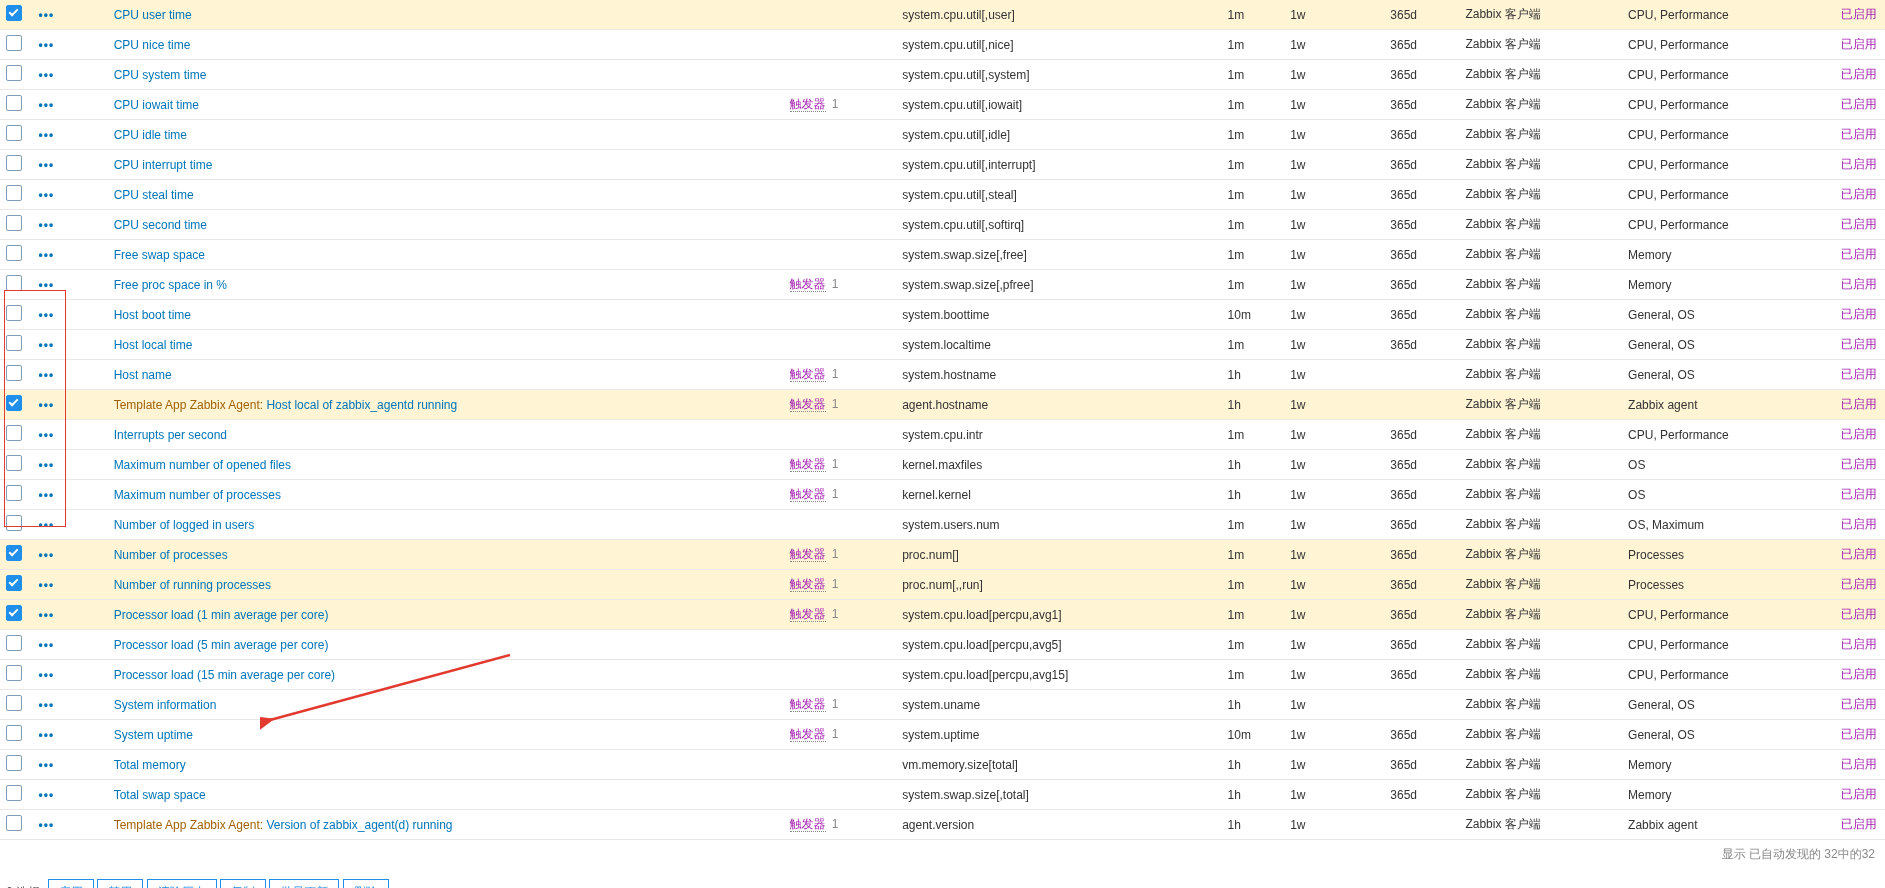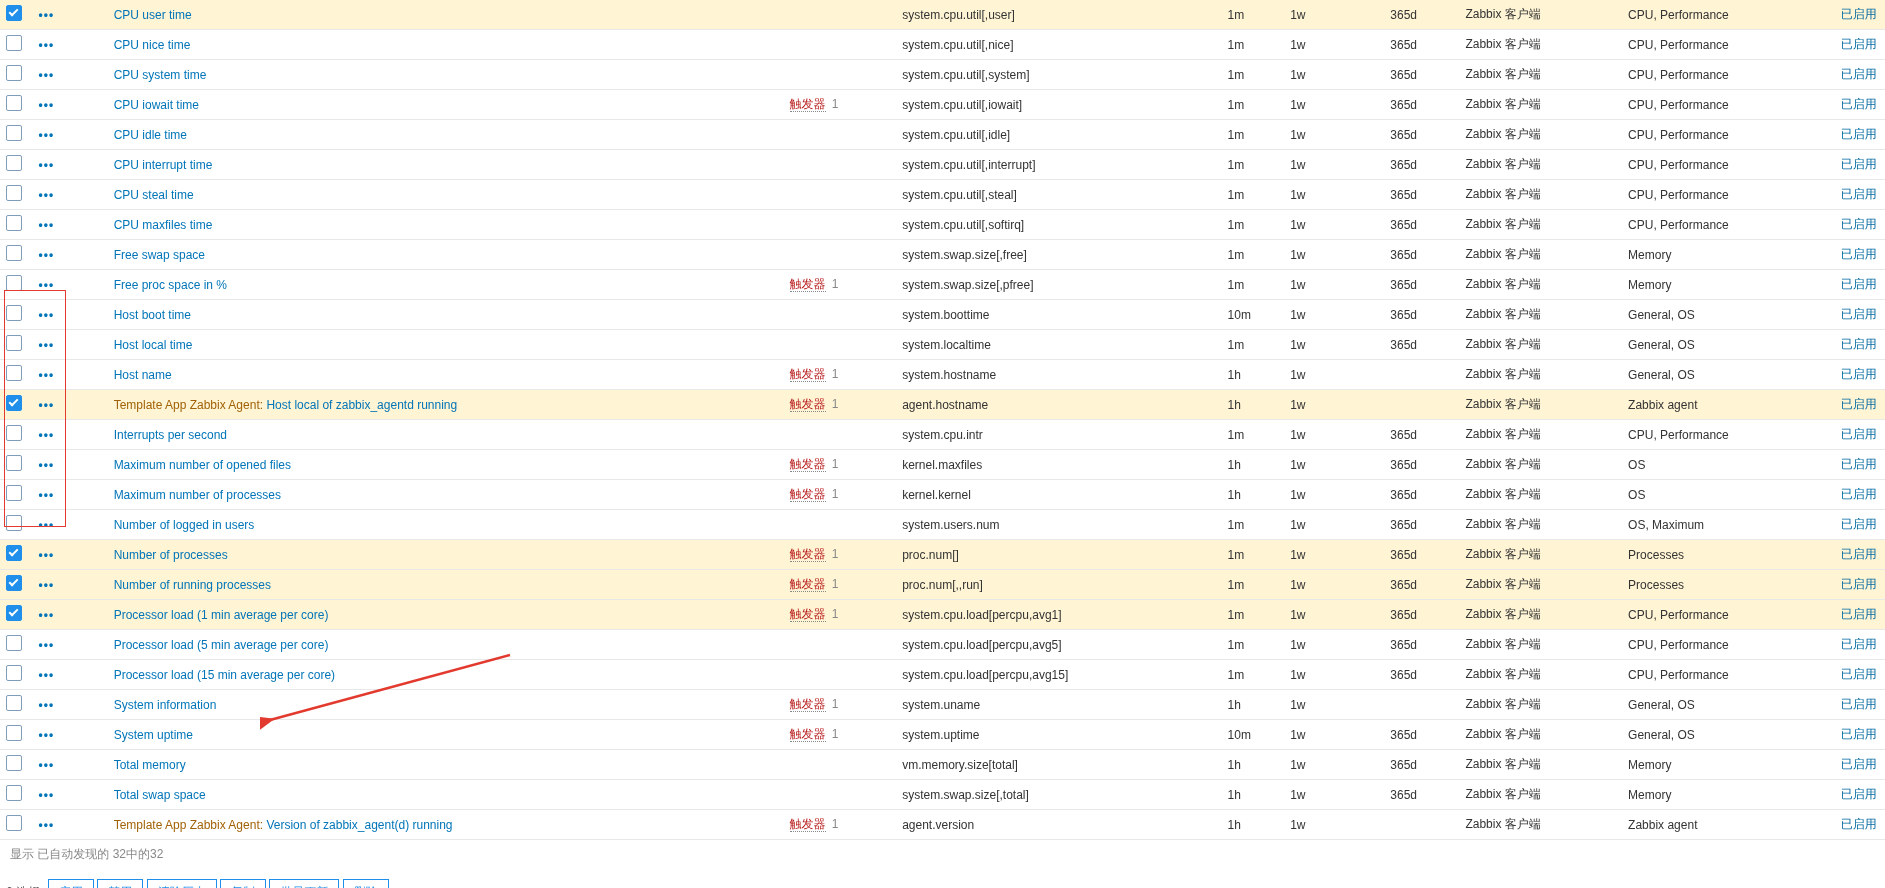--- a/index.html
+++ b/index.html
@@ -6,37 +6,37 @@
   a{color:#0275b8;text-decoration:none}
   .table{width:100%;border-collapse:collapse;table-layout:fixed}
   .table tr{border-bottom:1px solid #e8e8e8}
   .table td{padding:5px 6px;vertical-align:middle;white-space:nowrap;overflow:hidden;text-overflow:ellipsis}
   tr.sel{background:#fff4d4}
   .chk{width:14px;height:14px;border:1px solid #7f9db9;border-radius:2px;background:#fff;display:inline-block;position:relative;cursor:pointer}
   .chk.on{background:#1f8feb;border-color:#1f8feb}
   .chk.on::after{content:"";position:absolute;left:4px;top:1px;width:3px;height:7px;border:solid #fff;border-width:0 2px 2px 0;transform:rotate(45deg)}
   .dots{color:#0275b8;font-weight:bold;letter-spacing:1px;cursor:pointer}
   .grey{color:#a16207}
-  .trig{color:#b91c1c;border-bottom:1px dotted #888;text-decoration:none}
+  .trig{color:#a21caf;border-bottom:1px dotted #888;text-decoration:none}
   .tc{color:#888;padding-left:3px}
-  .status{color:#0369a1}
+  .status{color:#a21caf}
   .col-chk{width:26px;text-align:center}
   .col-menu{width:60px}
   .col-name{width:540px}
   .col-trig{width:90px}
   .col-key{width:260px}
   .col-int{width:50px}
   .col-hist{width:80px}
   .col-trend{width:60px}
   .col-type{width:130px}
   .col-app{width:170px}
   .col-stat{width:40px;text-align:right;padding-right:10px}
   .footer{padding:10px 6px;color:#555;display:flex;align-items:center;gap:8px}
   .btn{display:inline-block;border:1px solid #1f8feb;color:#1f8feb;background:#fff;padding:4px 10px;cursor:pointer;font-size:12px}
-  .summary{text-align:left;color:#888;padding:6px 10px}
+  .summary{text-align:right;color:#888;padding:6px 10px}
   .annot{position:absolute;pointer-events:none}
   .redbox{border:1.5px solid #e23a2e}
   .arrow-wrap{position:absolute;left:260px;top:650px;width:260px;height:80px;pointer-events:none}
   svg.arrow{width:260px;height:80px}
 </style>
 </head>
 <body>
 
 <table class="table">
   <colgroup>
@@ -140,21 +140,21 @@
         <td>1m</td>
         <td>1w</td>
         <td>365d</td>
         <td>Zabbix 客户端</td>
         <td>CPU, Performance</td>
         <td><a href="#" class="status">已启用</a></td>
       </tr>
       <tr>
         <td><span class="chk"></span></td>
         <td><span class="dots">•••</span></td>
-        <td><a href="#">CPU maxfiles time</a></td>
+        <td><a href="#">CPU second time</a></td>
         <td></td>
         <td>system.cpu.util[,softirq]</td>
         <td>1m</td>
         <td>1w</td>
         <td>365d</td>
         <td>Zabbix 客户端</td>
         <td>CPU, Performance</td>
         <td><a href="#" class="status">已启用</a></td>
       </tr>
       <tr>

